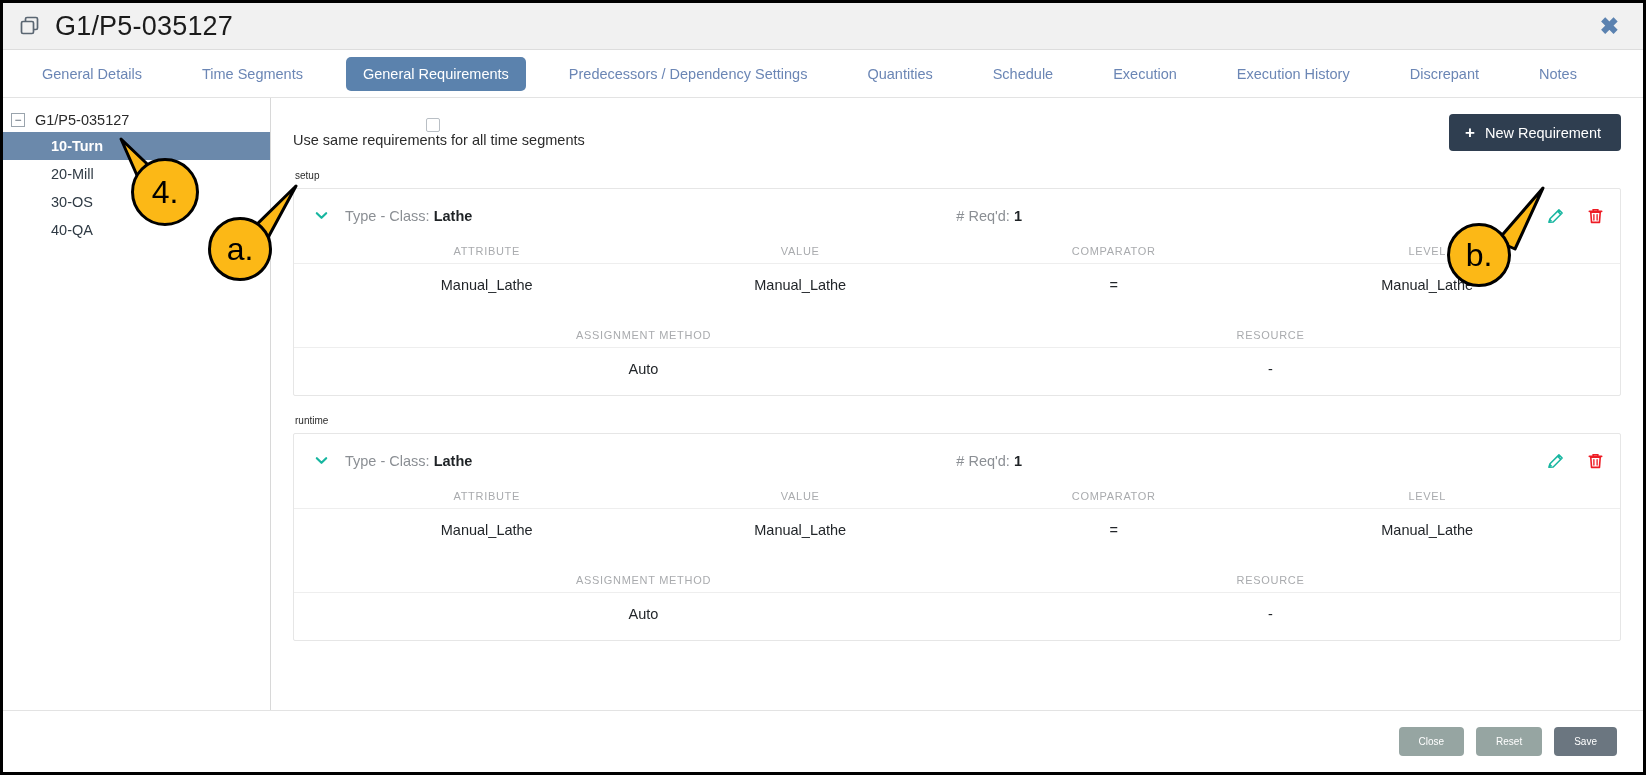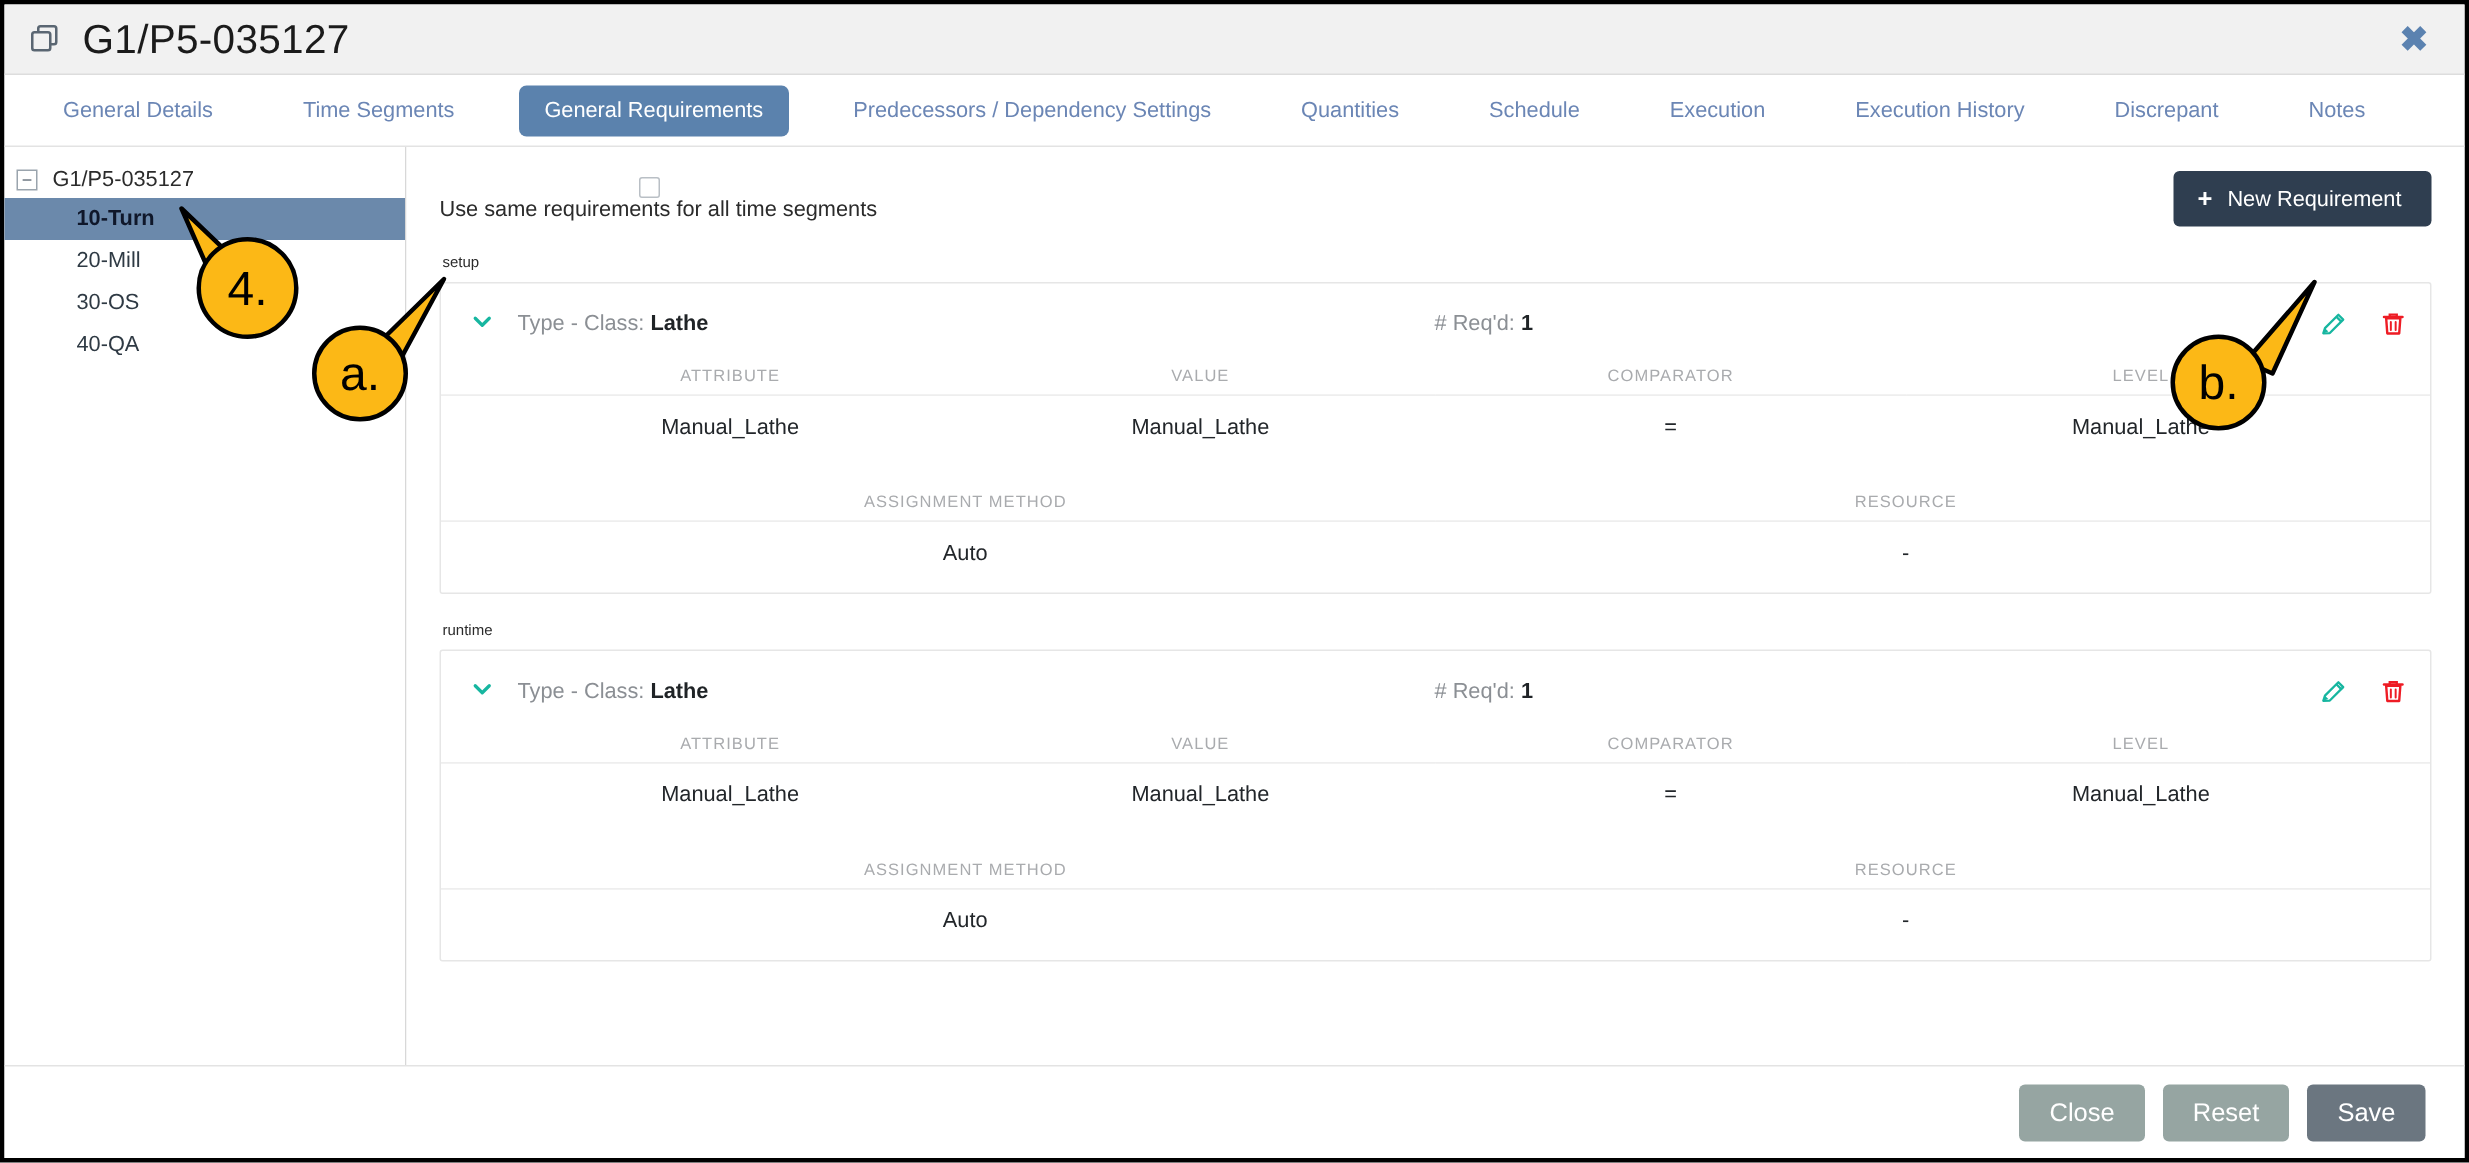--- a/index.html
+++ b/index.html
@@ -117,21 +117,21 @@
     cursor: pointer;
   }
   .tree-item {
     padding: 6px 0 6px 48px;
     font-size: 14.5px;
     color: #2f3a44;
     cursor: pointer;
   }
   .tree-item.selected {
     background: #6b89ab;
-    color: #0f172a;
+    color: #ffffff;
     font-weight: 600;
   }
 
   
   .main {
     flex: 1;
     background: #ffffff;
     padding: 16px 22px 0 22px;
     position: relative;
     min-width: 0;
@@ -266,21 +266,21 @@
     min-height: 62px;
     background: #ffffff;
     border-top: 1px solid #e3e3e3;
     display: flex;
     align-items: center;
     justify-content: flex-end;
     padding-right: 26px;
     gap: 12px;
   }
   .footer-btn {
-    font-size: 17px;
+    font-size: 10px;
     color: #ffffff;
     border: none;
     border-radius: 4px;
     padding: 9px 20px;
     cursor: pointer;
     font-family: "Liberation Sans", sans-serif;
   }
   .btn-close  { background: #96a5a2; }
   .btn-reset  { background: #96a5a2; }
   .btn-save   { background: #6b7680; }

